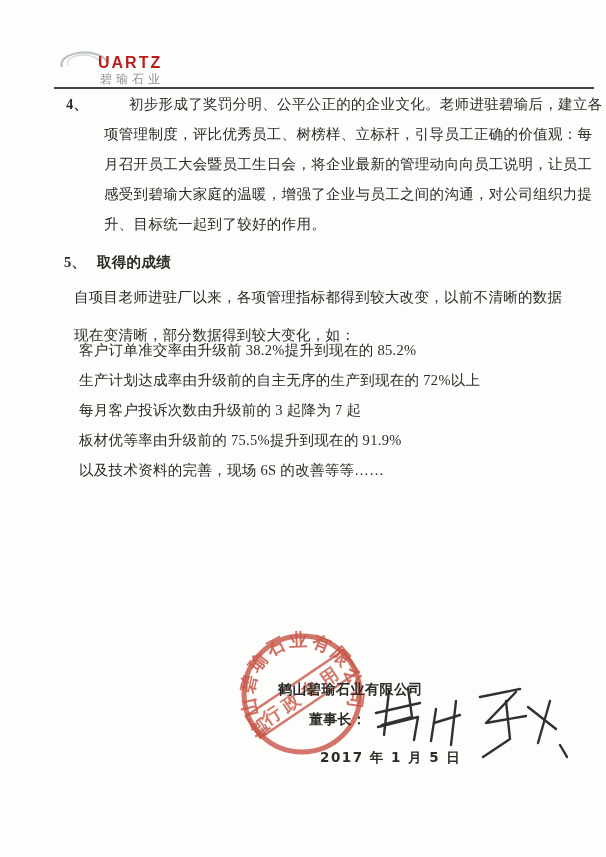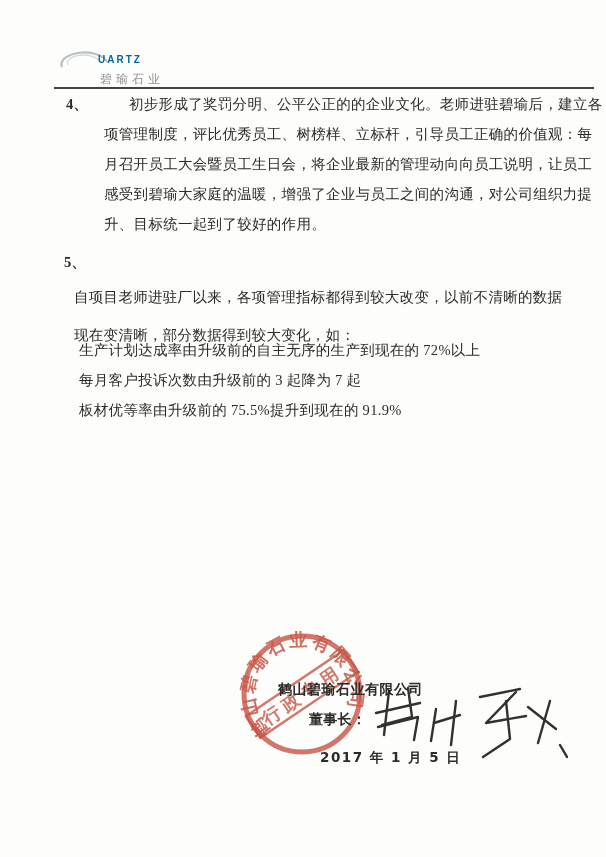--- a/index.html
+++ b/index.html
@@ -10,21 +10,21 @@
     overflow:hidden;
     font-family:"Liberation Serif","DejaVu Serif",serif;
     color:#2d2b27;
   }
   
   .logo{position:absolute;left:58px;top:40px;width:130px;height:48px;}
   .logo svg{position:absolute;left:0;top:0;}
   .logo-latin{
     position:absolute;left:40px;top:14px;
     font-family:"Liberation Sans","DejaVu Sans",sans-serif;
-    font-size:10px;font-weight:bold;letter-spacing:2px;color:#0369a1;
+    font-size:16px;font-weight:bold;letter-spacing:2px;color:#b91c1c;
   }
   .logo-cn{
     position:absolute;left:42px;top:31px;
     font-size:12px;letter-spacing:4px;color:#8b9294;
   }
   
   .rule{position:absolute;left:54px;top:87px;width:540px;height:2px;background:#44423e;}
   
   .tx{
     position:absolute;
@@ -71,28 +71,31 @@
   <div class="rule"></div>
 
   <div id="p4-num" class="tx num">4、</div>
   <div id="p4" class="tx multiline lh30">初步形成了奖罚分明、公平公正的的企业文化。老师进驻碧瑜后，建立各
 项管理制度，评比优秀员工、树榜样、立标杆，引导员工正确的价值观：每
 月召开员工大会暨员工生日会，将企业最新的管理动向向员工说明，让员工
 感受到碧瑜大家庭的温暖，增强了企业与员工之间的沟通，对公司组织力提
 升、目标统一起到了较好的作用。</div>
 
   <div id="s5-num" class="tx num">5、</div>
+  <div id="s5-title" class="tx">取得的成绩</div>
 
   <div id="p5" class="tx multiline lh28">自项目老师进驻厂以来，各项管理指标都得到较大改变，以前不清晰的数据
 现在变清晰，部分数据得到较大变化，如：</div>
 
   <div id="metrics" class="tx lh30">
+    <div>客户订单准交率由升级前 38.2%提升到现在的 85.2%</div>
     <div>生产计划达成率由升级前的自主无序的生产到现在的 72%以上</div>
     <div>每月客户投诉次数由升级前的 3 起降为 7 起</div>
     <div>板材优等率由升级前的 75.5%提升到现在的 91.9%</div>
+    <div>以及技术资料的完善，现场 6S 的改善等等……</div>
   </div>
 
 
 
   <svg class="stamp" width="128" height="128" viewBox="0 0 128 128">
     <defs>
       <path id="ringPath" d="M64,112 a48,48 0 1 1 0,-96 a48,48 0 1 1 0,96"></path>
     </defs>
     <circle cx="64" cy="64" r="58" fill="none" stroke="#c2402f" stroke-width="5" opacity="0.82"></circle>
     <text font-size="18" font-weight="bold" fill="#c2402f" opacity="0.85" letter-spacing="3">

